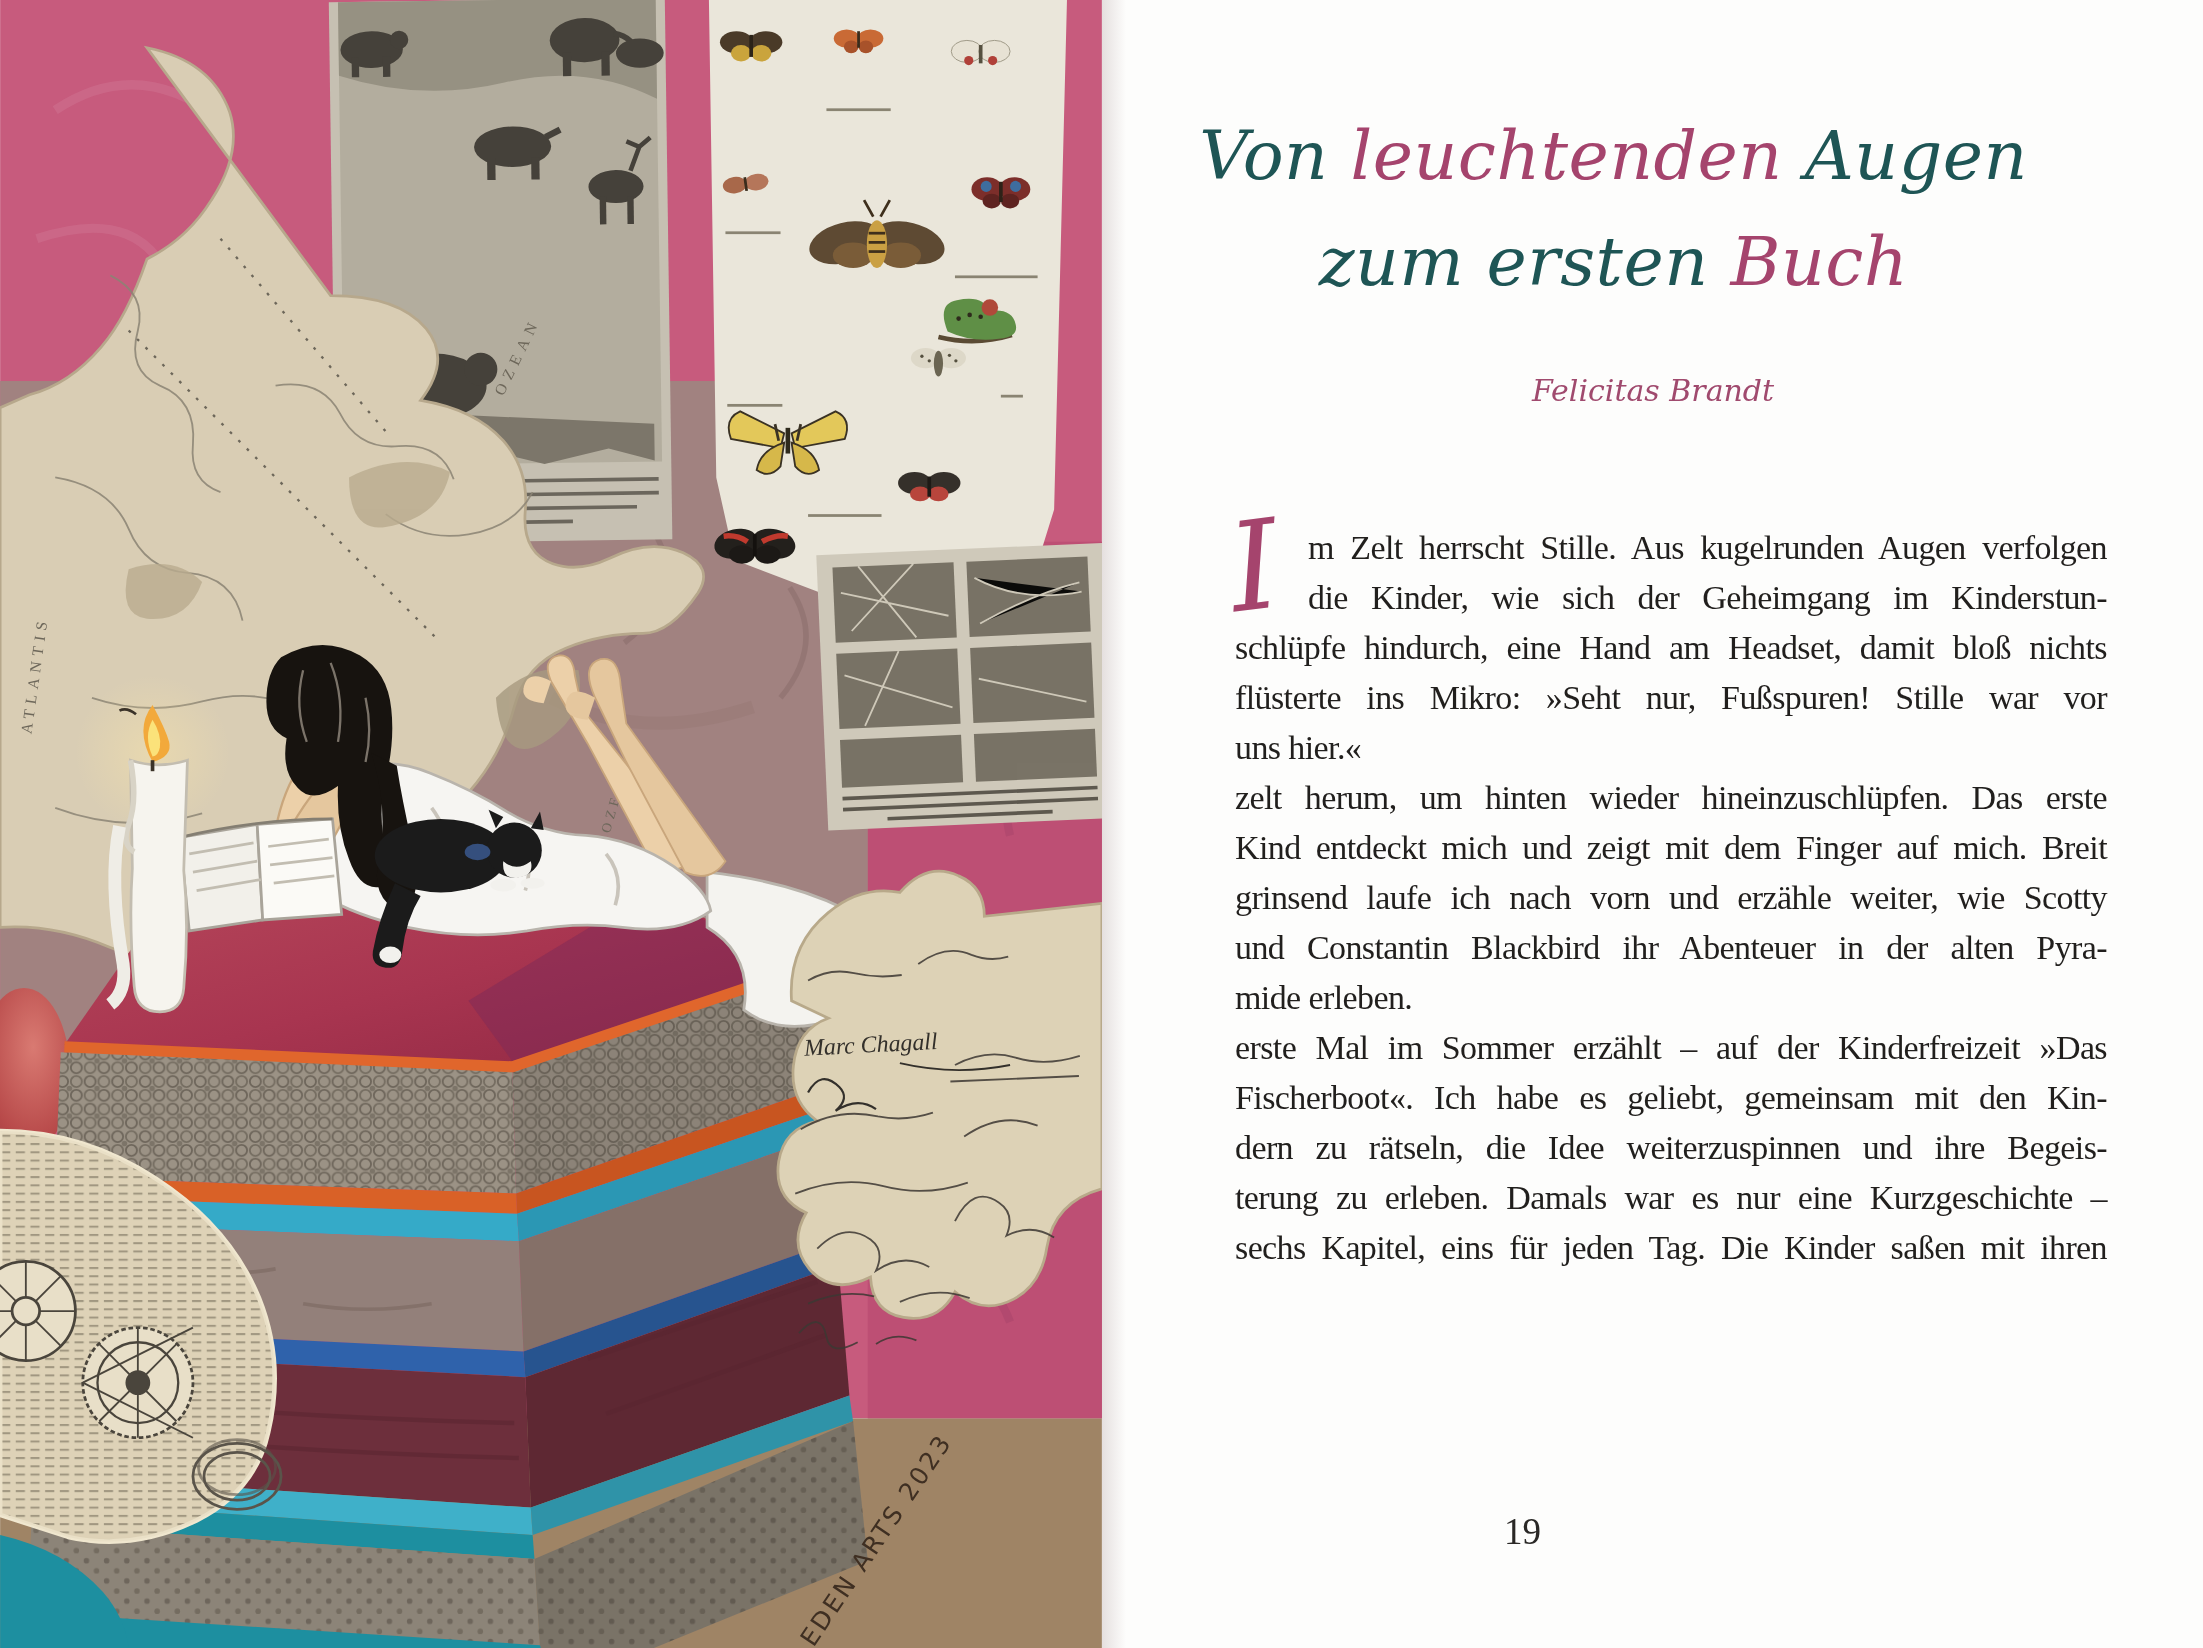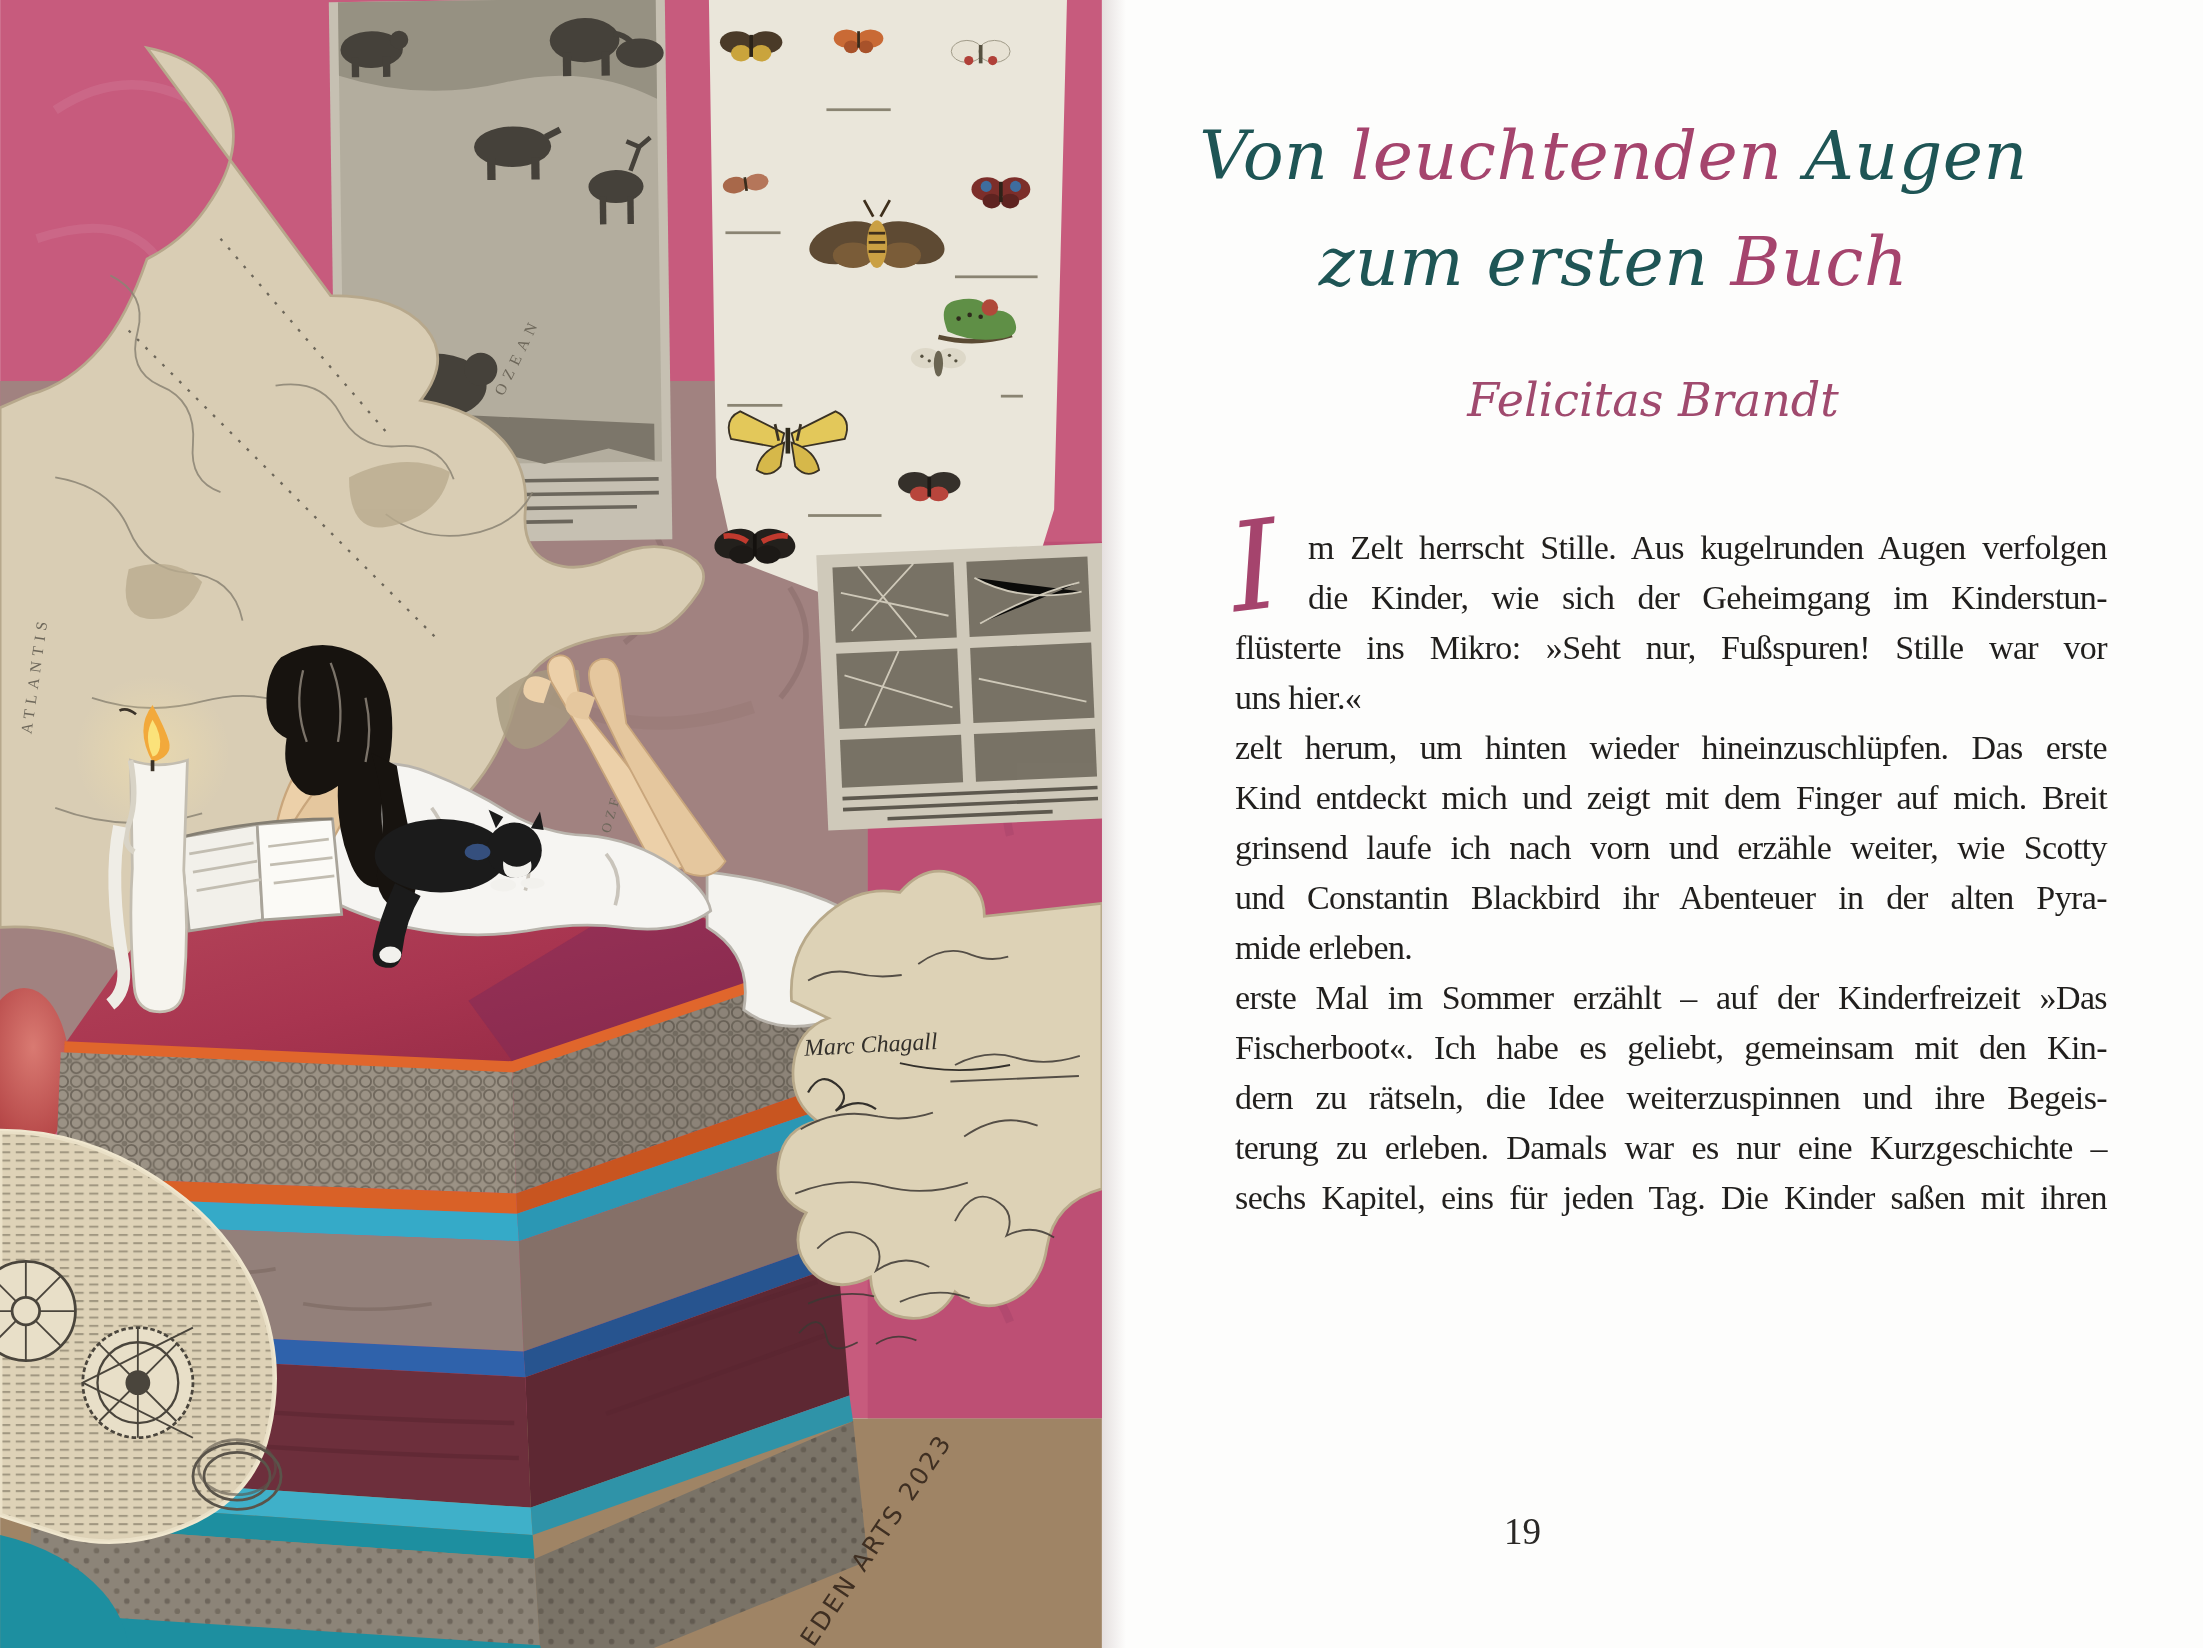--- a/index.html
+++ b/index.html
@@ -9,21 +9,21 @@
   #art{position:absolute;left:0;top:0;width:1102px;height:1648px;display:block;}
   
   #rightpage{position:absolute;left:1102px;top:0;width:1102px;height:1648px;background:#fdfdfc;}
   #gutter{position:absolute;left:0;top:0;width:24px;height:100%;
           background:linear-gradient(90deg,rgba(120,90,90,.18),rgba(120,90,90,0));}
   .title{position:absolute;left:0;top:103px;width:1023px;text-align:center;
          font-size:68px;line-height:105px;font-style:italic;letter-spacing:0.5px;}
   .title .teal{color:#1e5555;font-family:"DejaVu Serif",serif;}
   .title .berry{color:#a5446d;font-family:"DejaVu Serif",serif;}
   .author{position:absolute;left:0;top:373px;width:1102px;text-align:center;
-          font-style:italic;font-size:46px;color:#a04a6e;font-family:"DejaVu Serif",serif;}
+          font-style:italic;font-size:30px;color:#a04a6e;font-family:"DejaVu Serif",serif;}
   #bodyblock{position:absolute;left:133px;top:523px;width:872px;color:#211f1d;
              font-size:34px;line-height:50px;letter-spacing:-0.6px;}
   .bline{text-align:justify;text-align-last:justify;height:50px;white-space:nowrap;overflow:visible;}
   .bline.pend{text-align-last:left;}
   .bline.drop{padding-left:73px;}
   .bline.indent{text-indent:51px;}
   .bline .it{font-style:italic;}
   #dropcap{position:absolute;left:-5.5px;top:-18.4px;font-size:123px;line-height:123px;
            font-style:italic;color:#a5446d;font-family:"DejaVu Serif",serif;
            transform:rotate(-7deg);}
@@ -437,20 +437,21 @@
       <div><span class="teal">zum ersten </span><span class="berry">Buch</span></div>
     </div>
 
     <div class="author">Felicitas Brandt</div>
 
     <div id="bodyblock">
       <span id="dropcap">I</span>
 
     <div class="bline drop"><span class="">m Zelt herrscht Stille. Aus kugelrunden Augen verfolgen</span></div>
         <div class="bline drop"><span class="">die Kinder, wie sich der Geheimgang im Kinderstun-</span></div>
+        <div class="bline"><span class="">schlüpfe hindurch, eine Hand am Headset, damit bloß nichts</span></div>
         <div class="bline"><span class="">flüsterte ins Mikro: »Seht nur, Fußspuren! Stille war vor</span></div>
         <div class="bline pend"><span class="">uns hier.«</span></div>
         <div class="bline"><span class="">zelt herum, um hinten wieder hineinzuschlüpfen. Das erste</span></div>
         <div class="bline"><span class="">Kind entdeckt mich und zeigt mit dem Finger auf mich. Breit</span></div>
         <div class="bline"><span class="">grinsend laufe ich nach vorn und erzähle weiter, wie Scotty</span></div>
         <div class="bline"><span class="">und Constantin Blackbird ihr Abenteuer in der alten Pyra-</span></div>
         <div class="bline pend"><span class="">mide erleben.</span></div>
         <div class="bline"><span class="">erste Mal im Sommer erzählt – auf der Kinderfreizeit »Das</span></div>
         <div class="bline"><span class="">Fischerboot«. Ich habe es geliebt, gemeinsam mit den Kin-</span></div>
         <div class="bline"><span class="">dern zu rätseln, die Idee weiterzuspinnen und ihre Begeis-</span></div>

